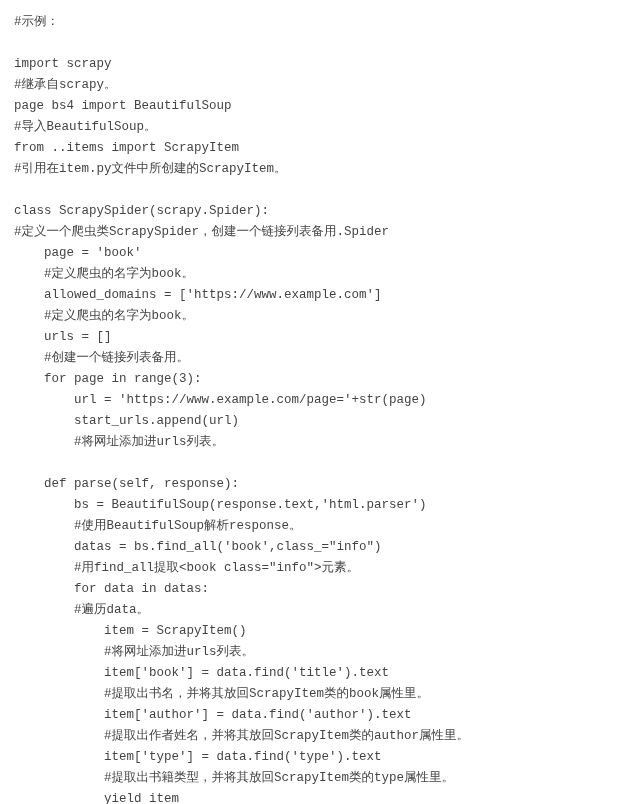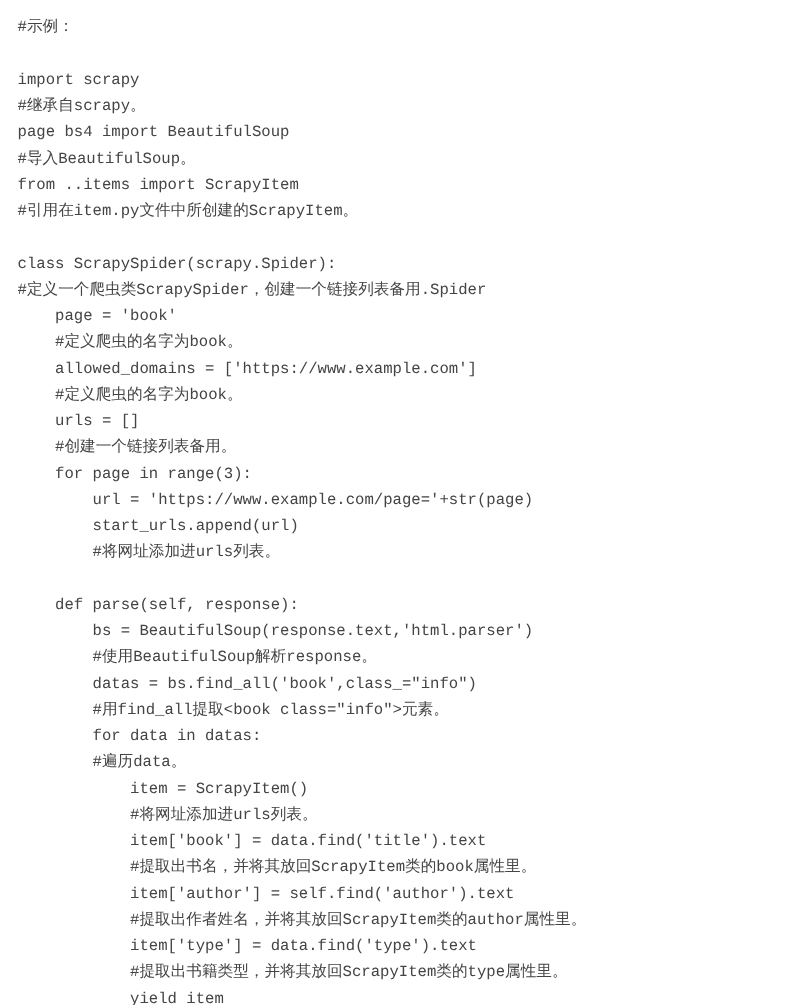--- a/index.html
+++ b/index.html
@@ -50,17 +50,17 @@
 <span>        bs = BeautifulSoup(response.text,'html.parser')</span>
 <span>        #使用BeautifulSoup解析response。</span>
 <span>        datas = bs.find_all('book',class_="info")</span>
 <span>        #用find_all提取&lt;book class="info"&gt;元素。</span>
 <span>        for data in datas:</span>
 <span>        #遍历data。</span>
 <span>            item = ScrapyItem()</span>
 <span>            #将网址添加进urls列表。</span>
 <span>            item['book'] = data.find('title').text</span>
 <span>            #提取出书名，并将其放回ScrapyItem类的book属性里。</span>
-<span>            item['author'] = self.find('author').text</span>
+<span>            item['author'] = data.find('author').text</span>
 <span>            #提取出作者姓名，并将其放回ScrapyItem类的author属性里。</span>
 <span>            item['type'] = data.find('type').text</span>
 <span>            #提取出书籍类型，并将其放回ScrapyItem类的type属性里。</span>
 <span>            yield item</span></pre>
 
 </body></html>

